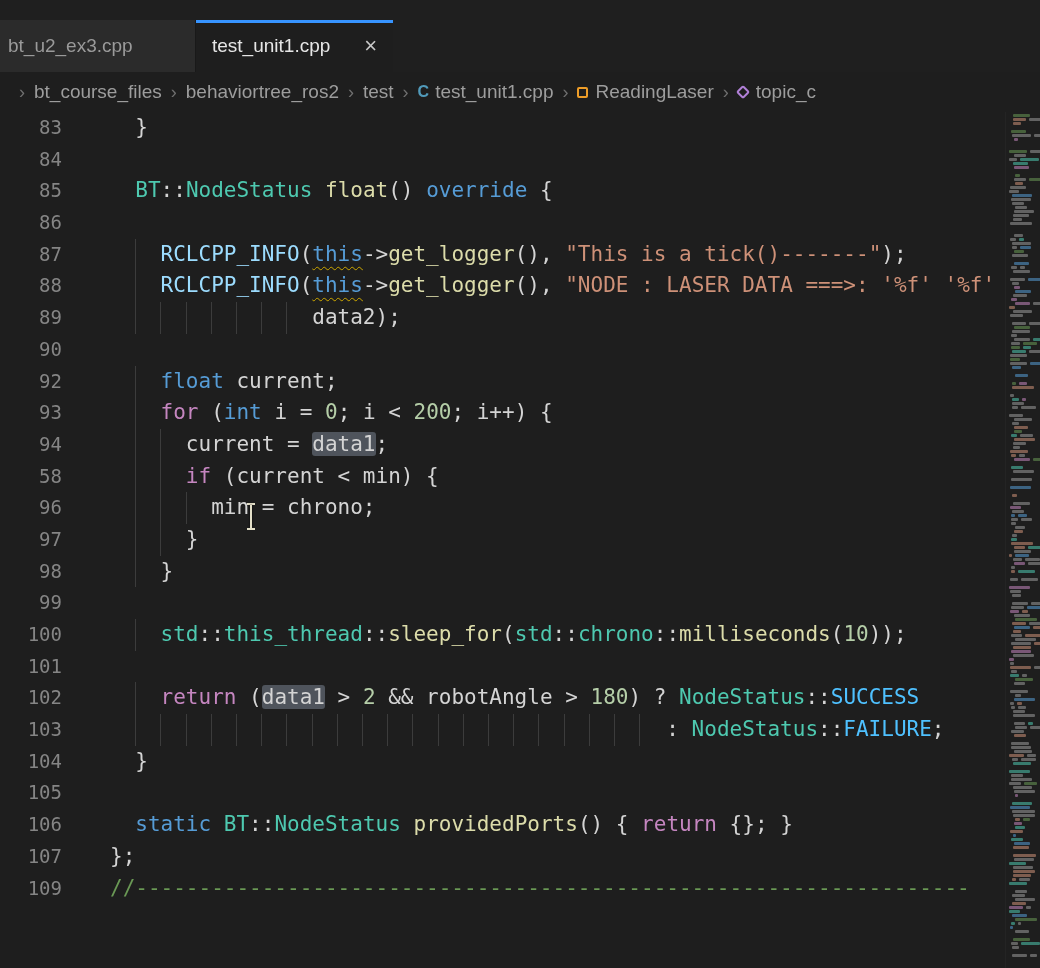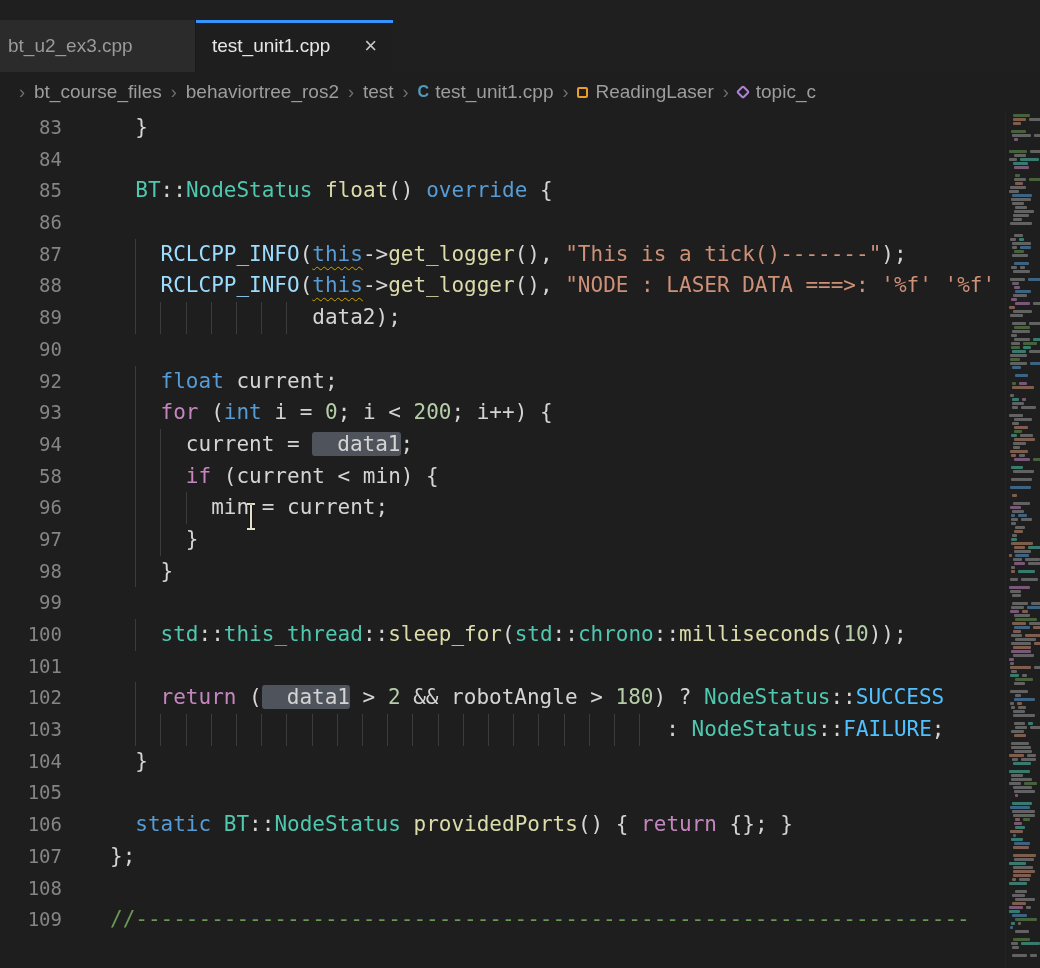--- a/index.html
+++ b/index.html
@@ -40,21 +40,21 @@
   .t  { color:var(--fg,#d4d4d4); }
   .kw { color:var(--kw,#569cd6);margin-top:20px; }
   .ctl{ color:var(--ctl,#c586c0); }
   .ty { color:var(--ty,#4ec9b0); }
   .fn { color:var(--fn,#dcdcaa); }
   .st { color:var(--st,#ce9178); }
   .nu { color:var(--nu,#b5cea8); }
   .cm { color:var(--cm,#6a9955); }
   .va { color:var(--va,#9cdcfe); }
   .co { color:var(--co,#4fc1ff); }
-  .hl { color:var(--fg,#d4d4d4); background:var(--hlbg,#4f545c); border-radius:3px;padding-left:25px; }
+  .hl { color:var(--fg,#d4d4d4); background:var(--hlbg,#4f545c); border-radius:3px; }
   .sq { text-decoration:underline wavy var(--squiggle,#cca700);
         text-decoration-thickness:1.2px; text-underline-offset:5px; }
 
   
   .minimap { position:absolute; top:112px; right:0; width:35px; bottom:0; background:#1e1e1e;
              z-index:10; overflow:hidden; border-left:1px solid #242424; }
   .mm-bar { position:absolute; height:2.5px; border-radius:1px; }
 
   
   .ibeam { position:absolute; left:246px; top:391px; width:10px; height:27px; z-index:20; pointer-events:none; }
@@ -109,33 +109,32 @@
         <div class="line"><span class="ln">85</span><span><span class="t">  </span><span class="ty">BT</span><span class="t">::</span><span class="ty">NodeStatus</span><span class="t"> </span><span class="fn">float</span><span class="t">() </span><span class="kw">override</span><span class="t"> {</span></span></div>
         <div class="line"><span class="ln">86</span><span></span></div>
         <div class="line"><span class="ln">87</span><span><span class="t">    </span><span class="va">RCLCPP_INFO</span><span class="t">(</span><span class="kw sq">this</span><span class="t">-&gt;</span><span class="fn">get_logger</span><span class="t">(), </span><span class="st">"This is a tick()-------"</span><span class="t">);</span></span><div class="guide" style="left: 135.2px;"></div></div>
         <div class="line"><span class="ln">88</span><span><span class="t">    </span><span class="va">RCLCPP_INFO</span><span class="t">(</span><span class="kw sq">this</span><span class="t">-&gt;</span><span class="fn">get_logger</span><span class="t">(), </span><span class="st">"NODE : LASER DATA ===&gt;: '%f' '%f'</span></span><div class="guide" style="left: 135.2px;"></div></div>
         <div class="line"><span class="ln">89</span><span><span class="t">                data2);</span></span><div class="guide" style="left: 135.2px;"></div><div class="guide" style="left: 160.4px;"></div><div class="guide" style="left: 185.6px;"></div><div class="guide" style="left: 210.8px;"></div><div class="guide" style="left: 236px;"></div><div class="guide" style="left: 261.2px;"></div><div class="guide" style="left: 286.4px;"></div></div>
         <div class="line"><span class="ln">90</span><span></span></div>
         <div class="line"><span class="ln">92</span><span><span class="t">    </span><span class="kw">float</span><span class="t"> current;</span></span><div class="guide" style="left: 135.2px;"></div></div>
         <div class="line"><span class="ln">93</span><span><span class="t">    </span><span class="ctl">for</span><span class="t"> (</span><span class="kw">int</span><span class="t"> i = </span><span class="nu">0</span><span class="t">; i &lt; </span><span class="nu">200</span><span class="t">; i++) {</span></span><div class="guide" style="left: 135.2px;"></div></div>
         <div class="line"><span class="ln">94</span><span><span class="t">      current = </span><span class="hl">data1</span><span class="t">;</span></span><div class="guide" style="left: 135.2px;"></div><div class="guide" style="left: 160.4px;"></div></div>
         <div class="line"><span class="ln">58</span><span><span class="t">      </span><span class="ctl">if</span><span class="t"> (current &lt; min) {</span></span><div class="guide" style="left: 135.2px;"></div><div class="guide" style="left: 160.4px;"></div></div>
-        <div class="line"><span class="ln">96</span><span><span class="t">        min = current;</span></span><div class="guide" style="left: 135.2px;"></div><div class="guide" style="left: 160.4px;"></div><div class="guide" style="left: 185.6px;"></div></div>
+        <div class="line"><span class="ln">96</span><span><span class="t">        min = chrono;</span></span><div class="guide" style="left: 135.2px;"></div><div class="guide" style="left: 160.4px;"></div><div class="guide" style="left: 185.6px;"></div></div>
         <div class="line"><span class="ln">97</span><span><span class="t">      }</span></span><div class="guide" style="left: 135.2px;"></div><div class="guide" style="left: 160.4px;"></div></div>
         <div class="line"><span class="ln">98</span><span><span class="t">    }</span></span><div class="guide" style="left: 135.2px;"></div></div>
         <div class="line"><span class="ln">99</span><span></span></div>
         <div class="line"><span class="ln">100</span><span><span class="t">    </span><span class="ty">std</span><span class="t">::</span><span class="ty">this_thread</span><span class="t">::</span><span class="fn">sleep_for</span><span class="t">(</span><span class="ty">std</span><span class="t">::</span><span class="ty">chrono</span><span class="t">::</span><span class="fn">milliseconds</span><span class="t">(</span><span class="nu">10</span><span class="t">));</span></span><div class="guide" style="left: 135.2px;"></div></div>
         <div class="line"><span class="ln">101</span><span></span></div>
         <div class="line"><span class="ln">102</span><span><span class="t">    </span><span class="ctl">return</span><span class="t"> (</span><span class="hl">data1</span><span class="t"> &gt; </span><span class="nu">2</span><span class="t"> &amp;&amp; robotAngle &gt; </span><span class="nu">180</span><span class="t">) ? </span><span class="ty">NodeStatus</span><span class="t">::</span><span class="co">SUCCESS</span></span><div class="guide" style="left: 135.2px;"></div></div>
         <div class="line"><span class="ln">103</span><span><span class="t">                                            : </span><span class="ty">NodeStatus</span><span class="t">::</span><span class="co">FAILURE</span><span class="t">;</span></span><div class="guide" style="left: 135.2px;"></div><div class="guide" style="left: 160.4px;"></div><div class="guide" style="left: 185.6px;"></div><div class="guide" style="left: 210.8px;"></div><div class="guide" style="left: 236px;"></div><div class="guide" style="left: 261.2px;"></div><div class="guide" style="left: 286.4px;"></div><div class="guide" style="left: 311.6px;"></div><div class="guide" style="left: 336.8px;"></div><div class="guide" style="left: 362px;"></div><div class="guide" style="left: 387.2px;"></div><div class="guide" style="left: 412.4px;"></div><div class="guide" style="left: 437.6px;"></div><div class="guide" style="left: 462.8px;"></div><div class="guide" style="left: 488px;"></div><div class="guide" style="left: 513.2px;"></div><div class="guide" style="left: 538.4px;"></div><div class="guide" style="left: 563.6px;"></div><div class="guide" style="left: 588.8px;"></div><div class="guide" style="left: 614px;"></div><div class="guide" style="left: 639.2px;"></div></div>
         <div class="line"><span class="ln">104</span><span><span class="t">  }</span></span></div>
         <div class="line"><span class="ln">105</span><span></span></div>
         <div class="line"><span class="ln">106</span><span><span class="t">  </span><span class="kw">static</span><span class="t"> </span><span class="ty">BT</span><span class="t">::</span><span class="ty">NodeStatus</span><span class="t"> </span><span class="fn">providedPorts</span><span class="t">() { </span><span class="ctl">return</span><span class="t"> {}; }</span></span></div>
         <div class="line"><span class="ln">107</span><span><span class="t">};</span></span></div>
-        <div class="line"><span class="ln">108</span><span></span></div>
         <div class="line"><span class="ln">109</span><span><span class="cm">//------------------------------------------------------------------</span></span></div>
       </div>
     <div class="ibeam">
       <span class="s1"></span>
         <span class="v"></span>
         <span class="s2"></span>
     </div>
   </div>
 
   <div class="minimap" id="minimap">

